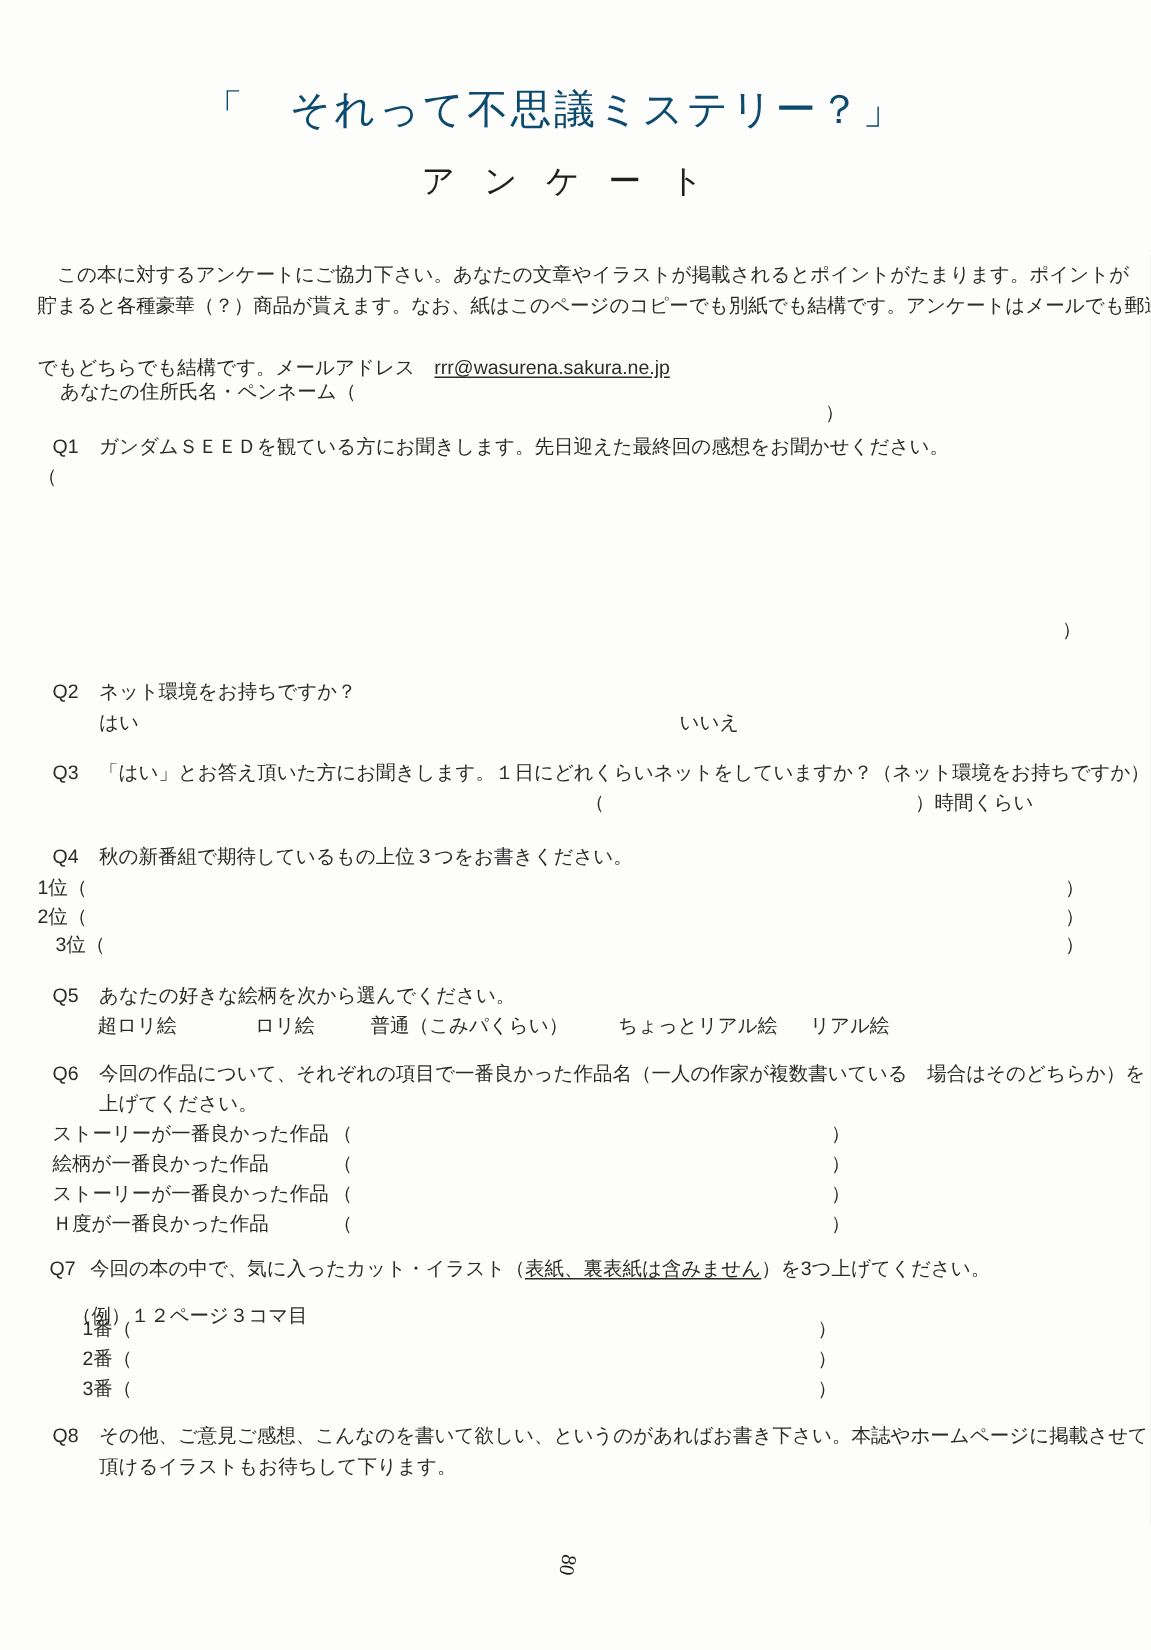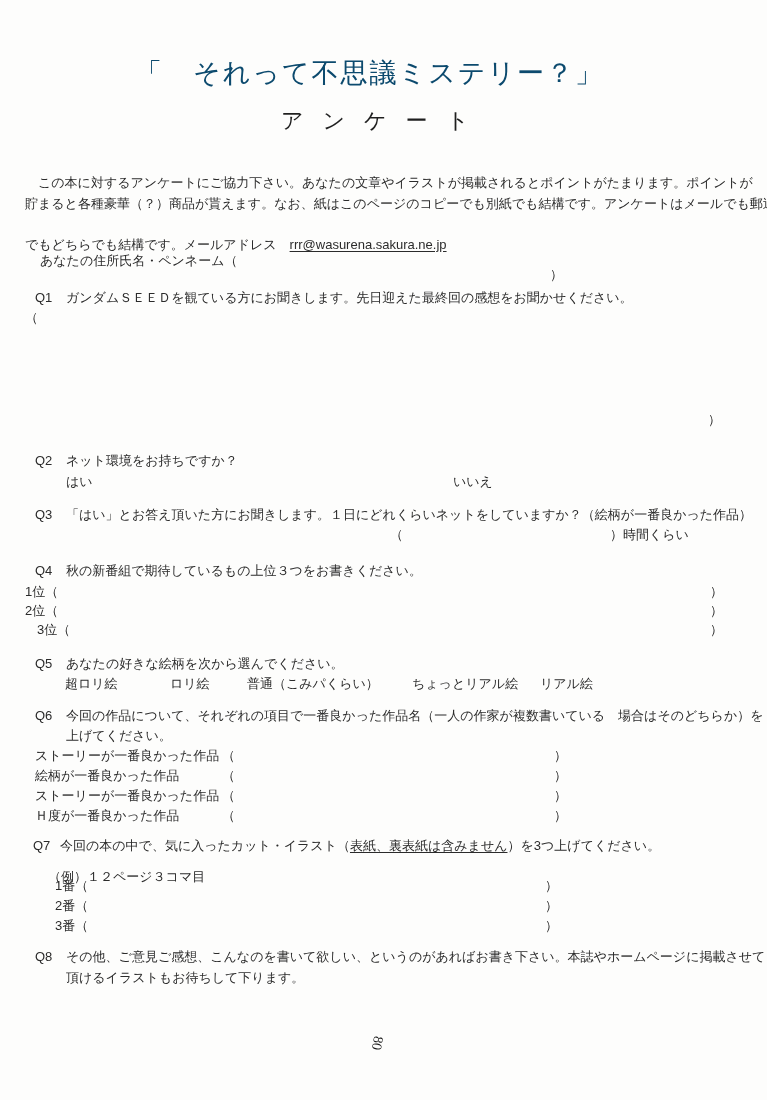--- a/index.html
+++ b/index.html
@@ -57,21 +57,21 @@
   <div class="abs t13" style="left:66px; top:289px;">ガンダムＳＥＥＤを観ている方にお聞きします。先日迎えた最終回の感想をお聞かせください。</div>
   <div class="abs t13" style="left:25px; top:309px;">（</div>
   <div class="abs t13" style="left:708px; top:411px;">）</div>
 
   <div class="abs t13" style="left:35px; top:452px;">Q2</div>
   <div class="abs t13" style="left:66px; top:452px;">ネット環境をお持ちですか？</div>
   <div class="abs t13" style="left:66px; top:473px;">はい</div>
   <div class="abs t13" style="left:453px; top:473px;">いいえ</div>
 
   <div class="abs t13" style="left:35px; top:506px;">Q3</div>
-  <div class="abs t13" style="left:66px; top:506px;">「はい」とお答え頂いた方にお聞きします。１日にどれくらいネットをしていますか？（絵柄が一番良かった作品）</div>
+  <div class="abs t13" style="left:66px; top:506px;">「はい」とお答え頂いた方にお聞きします。１日にどれくらいネットをしていますか？（ネット環境をお持ちですか）</div>
   <div class="abs t13" style="left:390px; top:526px;">（</div>
   <div class="abs t13" style="left:610px; top:526px;">）時間くらい</div>
 
   <div class="abs t13" style="left:35px; top:562px;">Q4</div>
   <div class="abs t13" style="left:66px; top:562px;">秋の新番組で期待しているもの上位３つをお書きください。</div>
   <div class="abs t13" style="left:25px; top:583px;">1位（</div>
   <div class="abs t13" style="left:710px; top:583px;">）</div>
   <div class="abs t13" style="left:25px; top:602px;">2位（</div>
   <div class="abs t13" style="left:710px; top:602px;">）</div>
   <div class="abs t13" style="left:25px; top:621px;margin-left:12px;">3位（</div>

